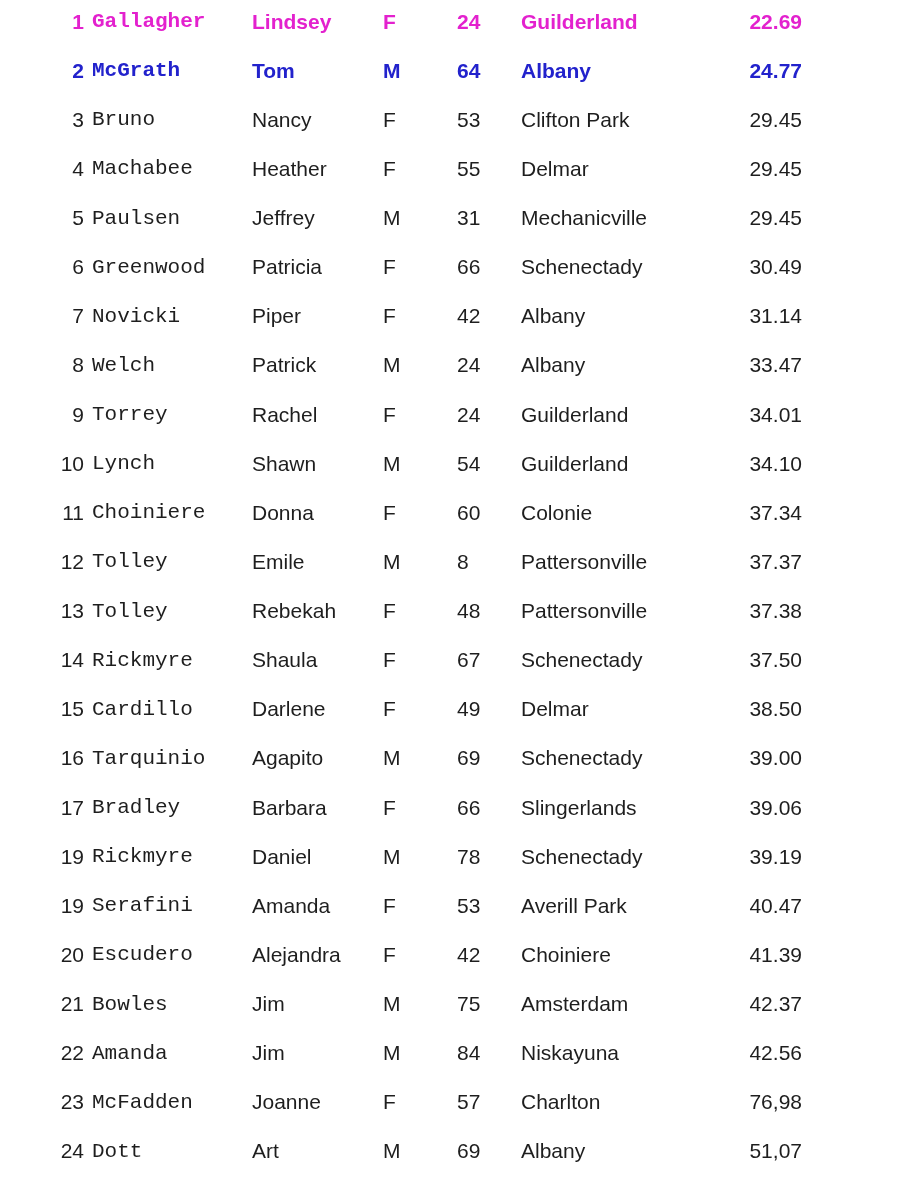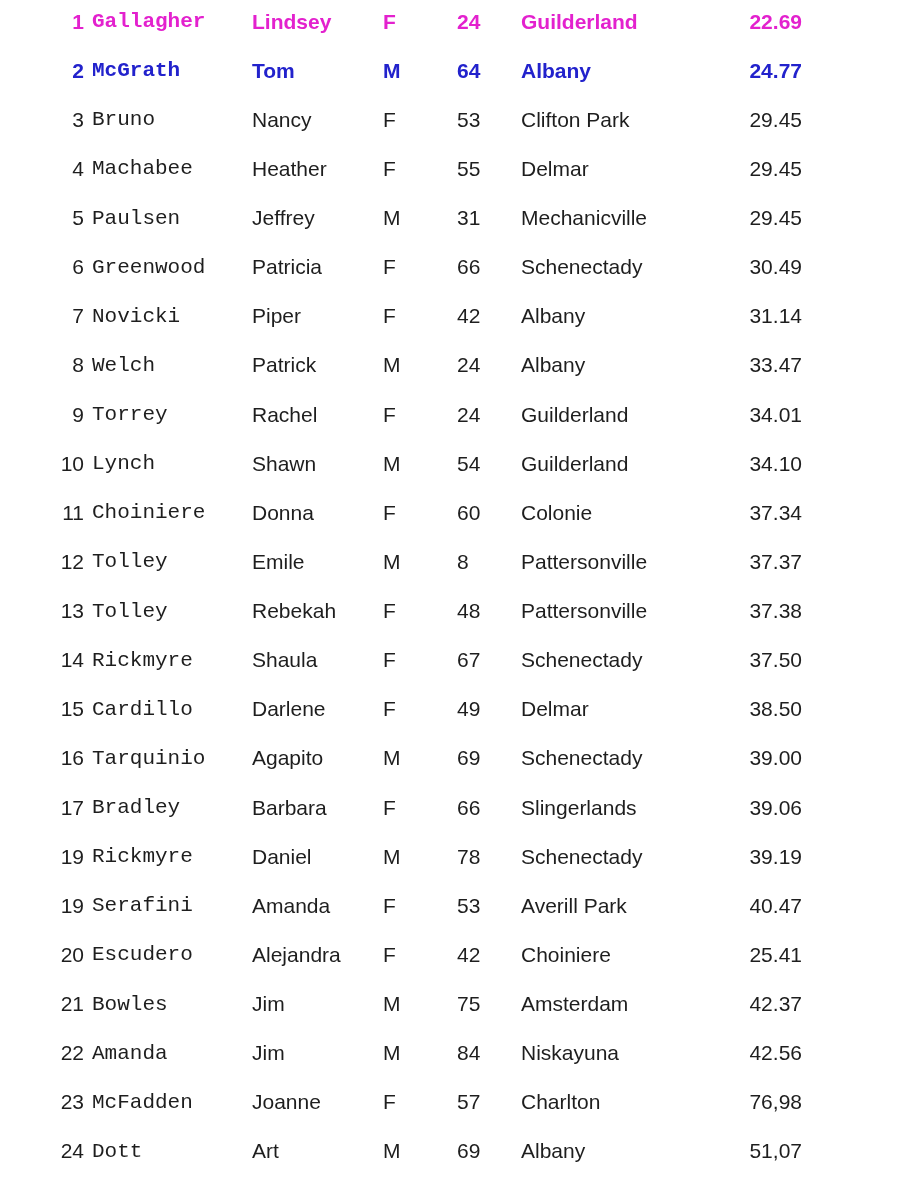--- a/index.html
+++ b/index.html
@@ -213,21 +213,21 @@
       <div class="cell city">Averill Park</div>
       <div class="cell time">40.47</div>
     </div>
     <div class="row">
       <div class="cell place">20</div>
       <div class="cell last">Escudero</div>
       <div class="cell first">Alejandra</div>
       <div class="cell gender">F</div>
       <div class="cell age">42</div>
       <div class="cell city">Choiniere</div>
-      <div class="cell time">25.41</div>
+      <div class="cell time">41.39</div>
     </div>
     <div class="row">
       <div class="cell place">21</div>
       <div class="cell last">Bowles</div>
       <div class="cell first">Jim</div>
       <div class="cell gender">M</div>
       <div class="cell age">75</div>
       <div class="cell city">Amsterdam</div>
       <div class="cell time">42.37</div>
     </div>

